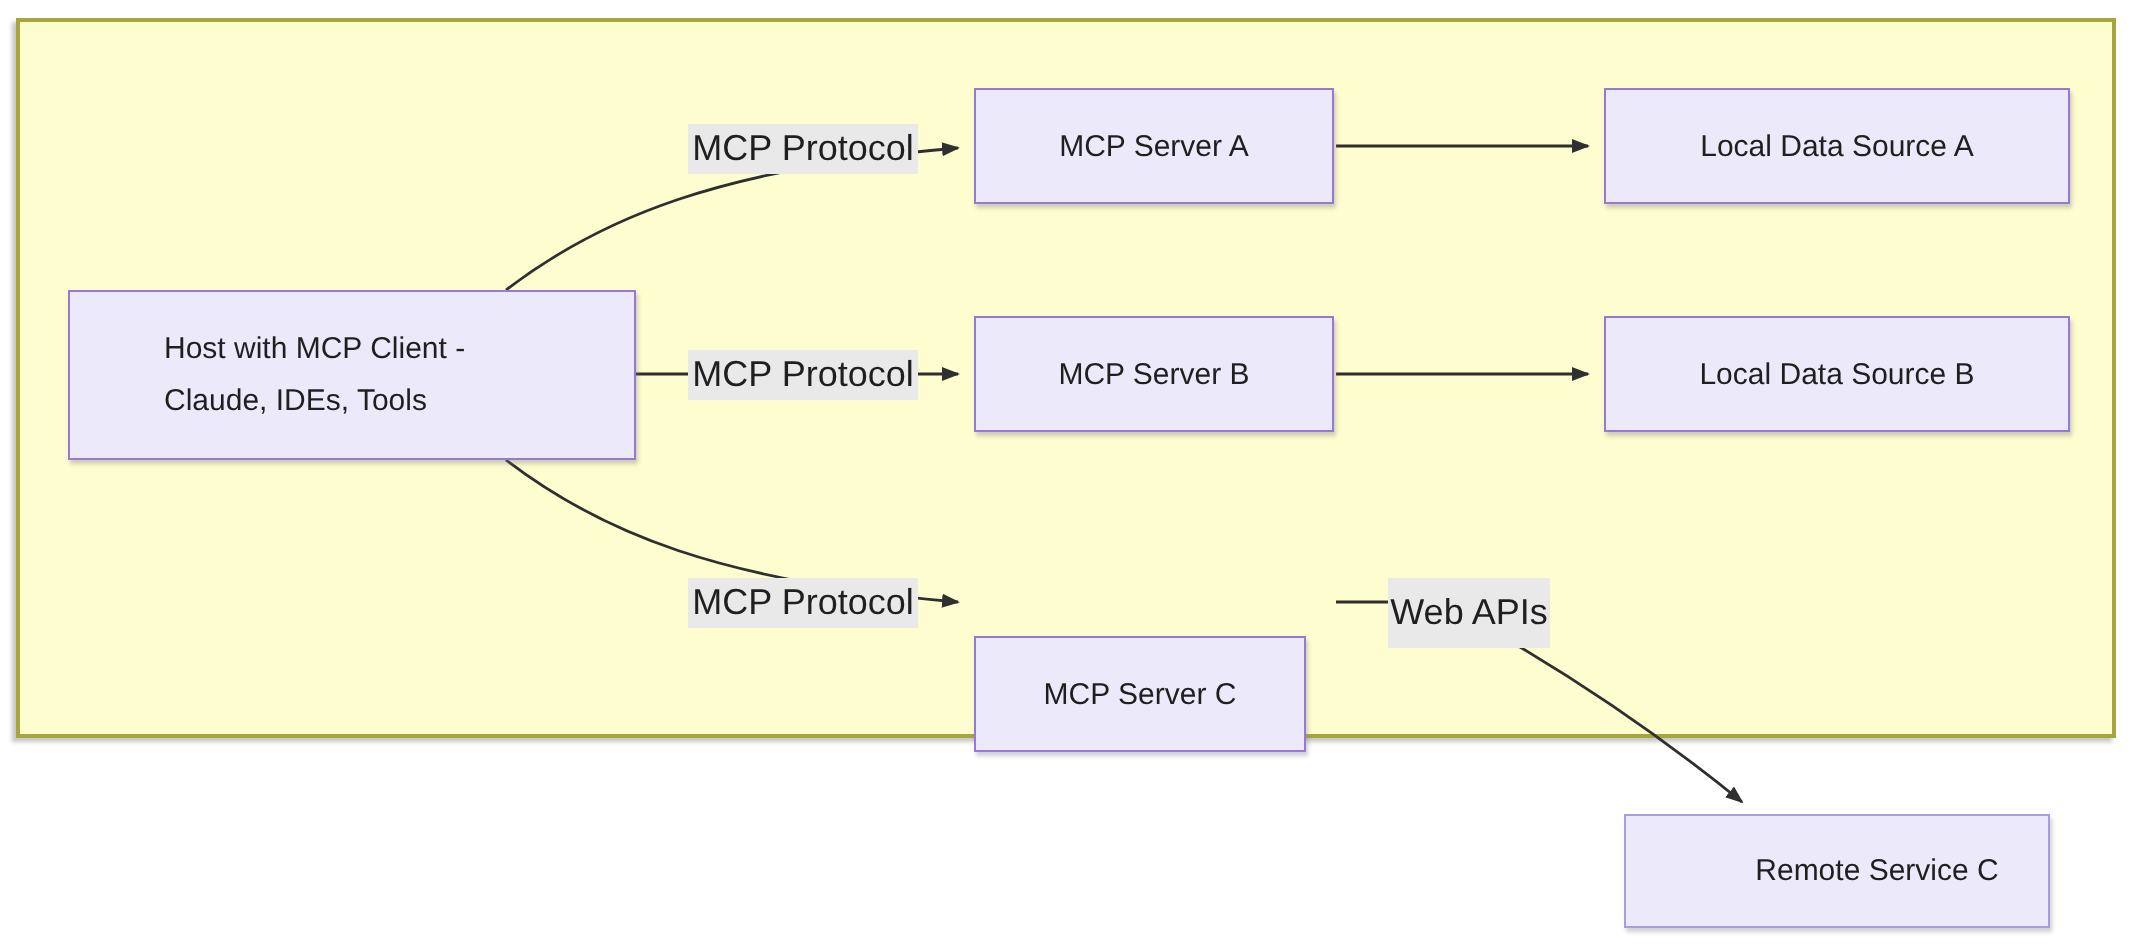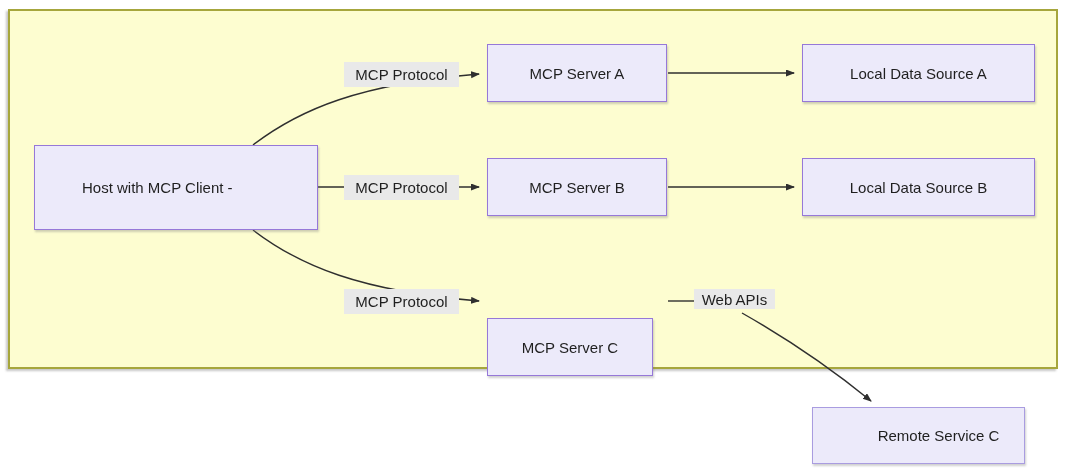--- a/index.html
+++ b/index.html
@@ -43,21 +43,21 @@
   }
   svg.edges path.edge{
     fill:none;
     stroke:var(--edge);
     stroke-width:1.4;
   }
   .edge-label{
     position:absolute;
     z-index:3;
     background:var(--label-bg);
-    font-size:15px;
+    font-size:18px;
     display:flex;align-items:center;justify-content:center;
     white-space:nowrap;
   }
   .node{
     position:absolute;
     z-index:4;
     background:var(--node-fill);
     border:1px solid var(--node-border);
     display:flex;flex-direction:column;align-items:center;justify-content:center;
     font-size:15px;
@@ -100,24 +100,25 @@
     <path class="edge" d="M 253 230 C 300 266, 360 291, 479 301" marker-end="url(#arrow)"></path>
     <path class="edge" d="M 668 73 L 794 73" marker-end="url(#arrow)"></path>
     <path class="edge" d="M 668 187 L 794 187" marker-end="url(#arrow)"></path>
     <path class="edge" d="M 668 301 L 696 301"></path>
     <path class="edge" d="M 742 313 C 786 338, 828 366, 871 401" marker-end="url(#arrow)"></path>
   </svg>
 
   <div class="edge-label" style="left:344px;top:62px;width:115px;height:25px;">MCP Protocol</div>
   <div class="edge-label" style="left:344px;top:175px;width:115px;height:25px;">MCP Protocol</div>
   <div class="edge-label" style="left:344px;top:289px;width:115px;height:25px;">MCP Protocol</div>
-  <div class="edge-label" style="left:694px;top:289px;width:81px;height:20px;">Web APIs</div>
+  <div class="edge-label" style="left:694px;top:289px;width:81px;height:35px;">Web APIs</div>
 
   <div class="node host" style="left:34px;top:145px;width:284px;height:85px;">
     <span>Host with MCP Client -</span>
+    <span>Claude, IDEs, Tools</span>
   </div>
 
   <div class="node" style="left:487px;top:158px;width:180px;height:58px;">
     <span>MCP Server B</span>
   </div>
   <div class="node" style="left:487px;top:44px;width:180px;height:58px;">
     <span>MCP Server A</span>
   </div>
   <div class="node" style="left:487px;top:272px;width:166px;height:58px;margin-top:46px;">
     <span>MCP Server C</span>

